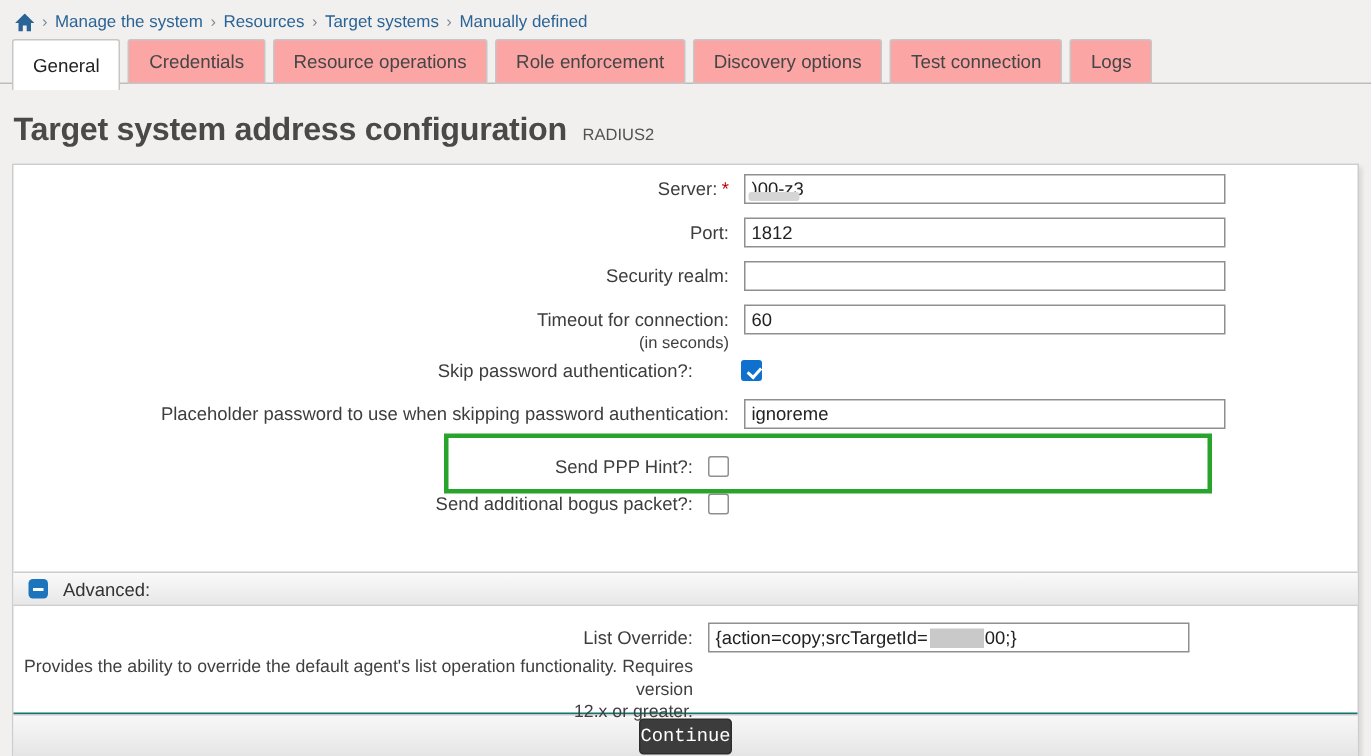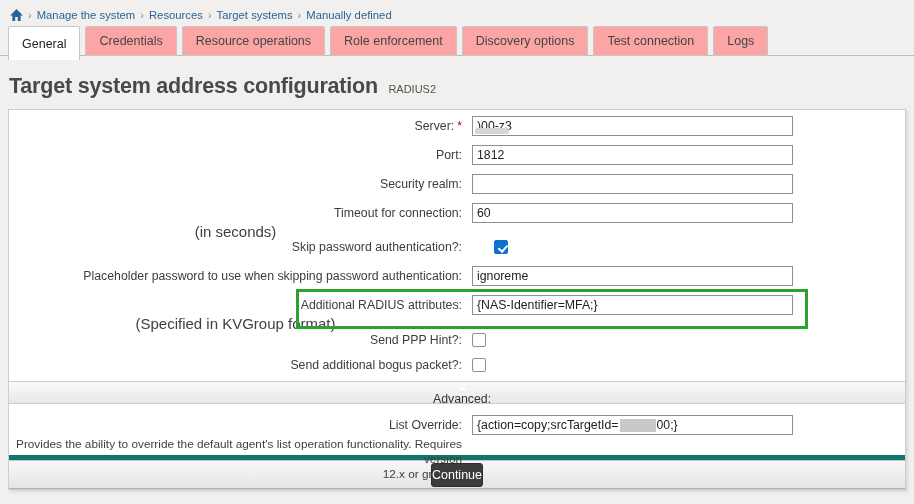--- a/index.html
+++ b/index.html
@@ -50,28 +50,28 @@
   
   .content-box {
     margin:10px 8px 0 8px;
     width:898px;
     background:#fff;
     border:1px solid #cdcdcd;
     box-shadow:2px 2px 3px rgba(0,0,0,0.10);
   }
   .form-rows { position:relative; padding-top:6px; height:271px; }
   .row { display:flex; align-items:flex-start; }
-  .row-text { height:20px; margin-bottom:9px; }
+  .row-text { height:20px; margin-bottom:9px;margin-left:24px; }
   .lbl {
     width:453px; padding-top:3px;
     text-align:right; color:#3d3d3d;
     flex:0 0 453px; margin-right:10px;
     line-height:1.2;
   }
-  .sublbl { font-size:15px; color:#3f3f3f; margin-top:2px;text-align:center; }
+  .sublbl { font-size:11px; color:#3f3f3f; margin-top:2px; }
   .req { color:#c00000; margin-left:3px; }
   input[type=text] {
     width:321px; height:20px;
     border:1px solid #8f8f8f;
     font-family:"Liberation Sans", sans-serif;
     font-size:12.3px; color:#222;
     padding:0 4px; background:#fff; outline:none;
   }
   .input-wrap { position:relative; display:inline-block; }
   .redact-smudge {
@@ -101,33 +101,32 @@
     border:3px solid var(--green,#28a32b);
     pointer-events:none;
   }
   
   .adv-header {
     height:23px;
     border-top:1px solid #cccccc; border-bottom:1px solid #cccccc;
     background:linear-gradient(#fafafa,#e7e7e7);
     display:flex; align-items:center; padding-left:10px; gap:10px;
     cursor:pointer;
-    flex-direction:column;
   }
   .minus-ic {
     width:13px; height:13px; border-radius:3px;
     background:var(--advblue,#1c75bc);
     position:relative; display:inline-block;
   }
   .minus-ic::after {
     content:''; position:absolute; left:3px; top:5.5px;
     width:7px; height:2px; background:#fff;
   }
   .adv-label { color:#333; }
-  .adv-body { height:56px; padding-top:11px; border-bottom:5px solid #0f766e; }
+  .adv-body { height:72px; padding-top:11px; border-bottom:1px solid #0f766e; }
   .adv-body .lbl { padding-top:3px; }
   .lo-desc {
     font-size:11.8px; color:#3f3f3f; margin-top:4px;
     line-height:1.3; text-align:right;
   }
   .fake-input {
     width:321px; height:20px;
     border:1px solid #8f8f8f; background:#fff;
     font-size:12.3px; color:#222;
     padding:0 4px; display:flex; align-items:center;
@@ -140,21 +139,21 @@
   
   .footer-bar {
     height:29px;
     border-top:1px solid #c6c6c6; border-bottom:1px solid #b2b2b2;
     background:linear-gradient(#f8f8f8,#e5e5e5);
     display:flex; align-items:center; justify-content:center;
   }
   .btn-continue {
     background:var(--dark,#3c3c3c); color:#fff;
     border:1px solid #2e2e2e; border-radius:3px;
-    font-family:Liberation Sans, sans-serif;
+    font-family:Liberation Mono, monospace;
     font-size:12.5px; padding:4px 0; cursor:pointer;
   }
 </style>
 </head>
 <body>
 
 <div class="breadcrumb">
   <span class="home-ic">
     <svg width="13" height="12" viewBox="0 0 16 15">
         <path d="M8 0 L16 8 H13.2 V15 H9.6 V10 H6.4 V15 H2.8 V8 H0 Z" fill="#2a6496"></path>
@@ -236,27 +235,20 @@
     <div class="row row-check mt16">
       <div class="lbl"><span>Skip password authentication?:</span></div>
       <span class="cb checked"></span>
     </div>
 
     <div class="row row-text mt11">
       <div class="lbl"><span>Placeholder password to use when skipping password authentication:</span></div>
       <input type="text" value="ignoreme" style="">
     </div>
 
-    <div class="row row-text mt9">
-      <div class="lbl">
-        <span>Additional RADIUS attributes:</span>
-        <div class="sublbl">(Specified in KVGroup format)</div>
-      </div>
-      <input type="text" value="{NAS-Identifier=MFA;}" style="">
-    </div>
 
     <div class="row row-check mt17">
       <div class="lbl"><span>Send PPP Hint?:</span></div>
       <span class="cb"></span>
     </div>
 
     <div class="row row-check mt9">
       <div class="lbl"><span>Send additional bogus packet?:</span></div>
       <span class="cb"></span>
     </div>

